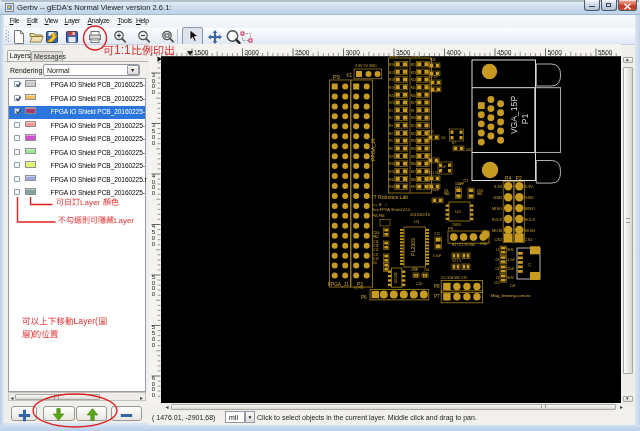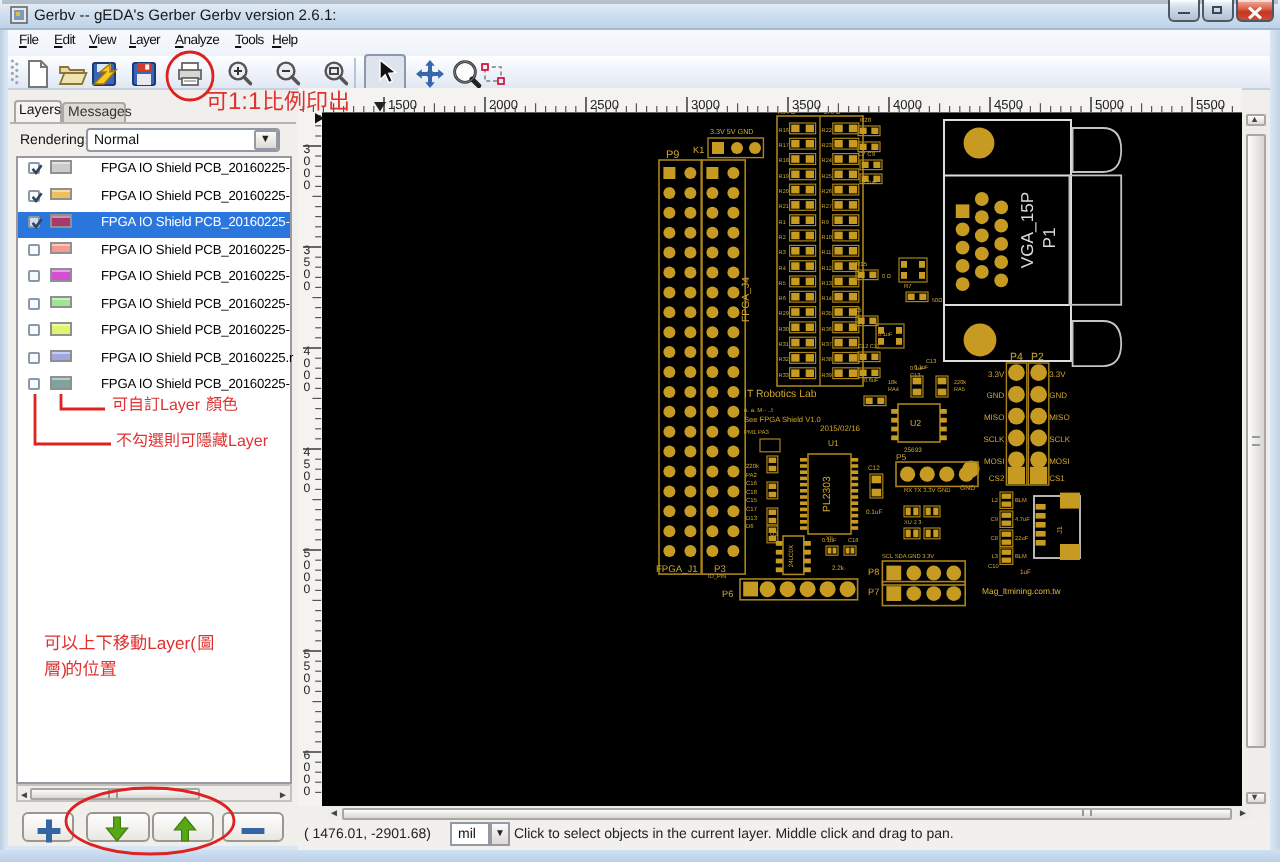--- a/index.html
+++ b/index.html
@@ -30,21 +30,21 @@
     </defs>
   </svg>
 <div style="position:absolute;left:0;top:0;width:640px;height:431px;background:linear-gradient(90deg,#b9cde2 0px,#d8e5f2 3px,#d8e5f2 99.3%,#c3d4e6)"></div>
 <div style="position:absolute;left:0;top:0;width:640px;height:14.5px;background:linear-gradient(#e9f1f9,#cfdfef 50%,#bed3e8);border-bottom:1px solid #a4b8ce"></div>
 <div style="position:absolute;left:1px;top:0;width:638px;height:1.5px;background:#8a9aa8;opacity:.55"></div>
 <svg style="position:absolute;left:5px;top:3px" width="9" height="9" viewBox="0 0 9 9">
     <rect x="0.5" y="0.5" width="8" height="8" fill="#e8e8e8" stroke="#666" stroke-width="0.8"></rect>
     <rect x="2" y="2" width="5" height="5" fill="#7a9ac0"></rect>
     <rect x="3" y="3" width="2" height="2" fill="#d8c040"></rect>
   </svg>
-<div style="position:absolute;left:17px;top:3.2px;font-size:7.6px;color:#1a1a1a">Gerbv -- gEDA's Gerber Gerbv version 2.6.1:</div>
+<div style="position:absolute;left:17px;top:3.2px;font-size:7.6px;color:#1a1a1a">Gerbv -- gEDA's Normal Viewer version 2.6.1:</div>
 <div style="position:absolute;left:584px;top:0px;width:16px;height:11px;background:linear-gradient(#f4f8fb,#cdd9e6 45%,#b0c2d4);border:1px solid #4c5a68;border-top:none;border-radius:0 0 3px 3px;box-shadow:inset 0 1px 0 rgba(255,255,255,.6)"></div>
 <div style="position:absolute;left:589px;top:5.5px;width:6px;height:1.6px;background:#3a4654"></div>
 <div style="position:absolute;left:601px;top:0px;width:16px;height:11px;background:linear-gradient(#f4f8fb,#cdd9e6 45%,#b0c2d4);border:1px solid #4c5a68;border-top:none;border-radius:0 0 3px 3px;box-shadow:inset 0 1px 0 rgba(255,255,255,.6)"></div>
 <div style="position:absolute;left:605.5px;top:3px;width:5.6px;height:4.4px;border:1.2px solid #3a4654"></div>
 <div style="position:absolute;left:618px;top:0px;width:19px;height:11px;background:linear-gradient(#f5b0a0,#e06a52 40%,#c23821 60%,#d24a30);border:1px solid #4c5a68;border-top:none;border-radius:0 0 3px 3px;box-shadow:inset 0 1px 0 rgba(255,255,255,.6)"></div>
 <svg style="position:absolute;left:623px;top:2.6px" width="9" height="7" viewBox="0 0 9 7">
     <path d="M1.5,0.8 L7.5,6.2 M7.5,0.8 L1.5,6.2" stroke="#fff" stroke-width="1.5" fill="none"></path>
   </svg>
 <div style="position:absolute;left:4px;top:14.5px;width:631px;height:13px;background:linear-gradient(#f7fafd,#eef3f9)"></div>
 <div style="position:absolute;left:9.5px;top:16.5px;font-size:6.8px;letter-spacing:-0.3px;color:#111"><span style="text-decoration:underline">F</span>ile</div>

